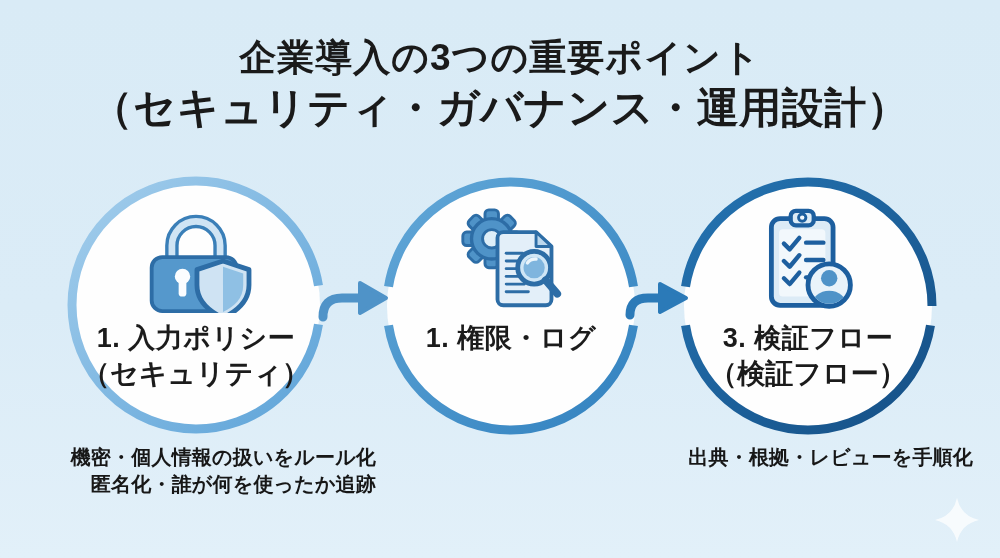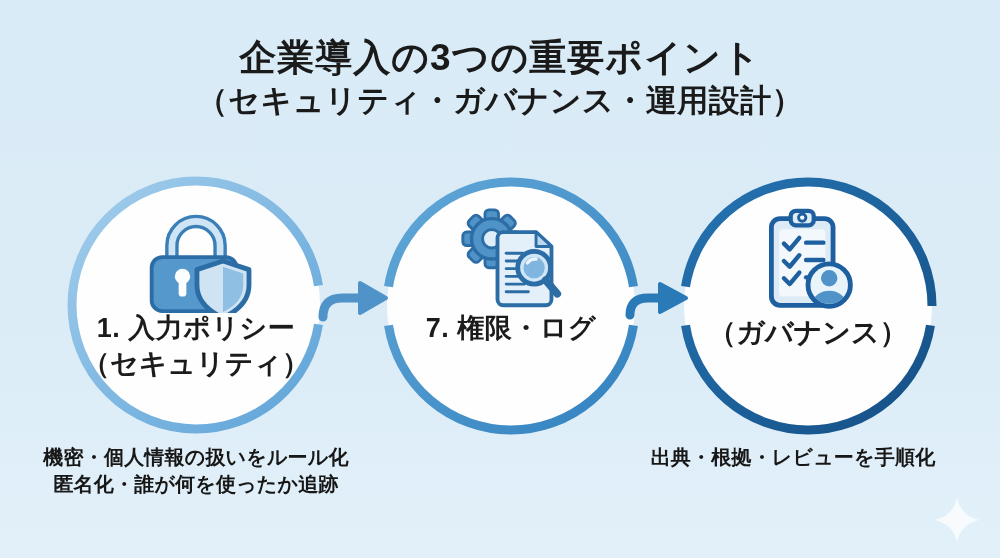--- a/index.html
+++ b/index.html
@@ -4,32 +4,32 @@
 <style>
   html,body{margin:0;padding:0;}
   .canvas{
     position:relative;width:1000px;height:558px;overflow:hidden;
     background:linear-gradient(180deg,#d9ebf6 0%,#dbecf7 55%,#e2f0f9 100%);
     font-family:"Liberation Sans","DejaVu Sans",sans-serif;
     color:#1a1a1a;
   }
   .title-wrap{position:absolute;top:34px;left:0;width:1000px;text-align:center;font-weight:800;}
   .title-l1{font-size:37px;line-height:1.3;letter-spacing:1px;}
-  .title-l2{font-size:31px;line-height:1.25;letter-spacing:0.5px;}
+  .title-l2{font-size:42px;line-height:1.25;letter-spacing:0.5px;}
   .diagram-svg{position:absolute;left:0;top:0;width:1000px;height:558px;}
   .step{
     position:absolute;top:177px;width:256px;height:256px;
     display:flex;flex-direction:column;align-items:center;text-align:center;
   }
   .step .icon{width:116px;height:106px;margin-top:30px;flex:0 0 auto;}
   .label{font-weight:800;color:#1b1b1b;}
-  .l1{font-size:27px;line-height:1.15;letter-spacing:0.5px;}
+  .l1{font-size:27px;line-height:1.15;margin-top:10px;letter-spacing:0.5px;}
   .l2{font-size:28px;line-height:1.2;margin-top:3px;}
   .desc{
-    position:absolute;top:444px;width:360px;text-align:center;
+    position:absolute;top:444px;width:360px;text-align:right;
     font-size:20px;font-weight:700;line-height:1.33;color:#171717;letter-spacing:0.2px;
   }
   .sparkle{position:absolute;left:935px;top:498px;width:44px;height:44px;opacity:0.75;}
 </style>
 </head>
 <body>
 
 <div class="canvas">
 
   <div class="title-wrap">
@@ -103,21 +103,21 @@
         <line x1="55" y1="64" x2="69" y2="64"></line>
         <line x1="55" y1="72" x2="70" y2="72"></line>
         <line x1="55" y1="80" x2="74" y2="80"></line>
         <line x1="55" y1="88" x2="78" y2="88"></line>
       </g>
       <circle cx="84" cy="63" r="17" fill="#cfe6f6" stroke="#2d6da6" stroke-width="5"></circle>
       <circle cx="84" cy="63" r="11" fill="#7fb5de"></circle>
       <path d="M77 58 a10 10 0 0 1 9 -4" fill="none" stroke="#eaf4fb" stroke-width="3.5" stroke-linecap="round"></path>
       <line x1="96" y1="76" x2="108" y2="90" stroke="#2d6da6" stroke-width="8" stroke-linecap="round"></line>
     </svg>
-    <div class="label l1">7. 権限・ログ</div>
+    <div class="label l1">1. 権限・ログ</div>
   </div>
 
   <div class="step" style="left:680px">
     <svg class="icon" viewBox="0 0 120 110">
       <defs>
         <clipPath id="avclip">
             <circle cx="82" cy="81" r="19.5"></circle>
           </clipPath>
       </defs>
       <rect x="22" y="12" width="64" height="90" rx="9" fill="#dcebf6" stroke="#1d5f9f" stroke-width="5"></rect>
@@ -131,21 +131,22 @@
         <line x1="58" y1="37" x2="76" y2="37"></line>
         <line x1="58" y1="55" x2="76" y2="55"></line>
         <line x1="58" y1="73" x2="74" y2="73"></line>
       </g>
       <circle cx="82" cy="81" r="22" fill="#e9f3fa" stroke="#1d5f9f" stroke-width="5"></circle>
       <g clip-path="url(#avclip)">
         <circle cx="82" cy="74" r="8.5" fill="#4f93c8"></circle>
         <path d="M64 102 a18 15 0 0 1 36 0 z" fill="#4f93c8"></path>
       </g>
     </svg>
-    <div class="label l2">（ガバナンス）</div>
+    <div class="label l1">3. 検証フロー</div>
+    <div class="label l2">（検証フロー）</div>
   </div>
 
   <div class="desc" style="left:16px">
     <div>機密・個人情報の扱いをルール化</div>
     <div>匿名化・誰が何を使ったか追跡</div>
   </div>
   <div class="desc" style="left:613px">
     <div>出典・根拠・レビューを手順化</div>
   </div>
 

